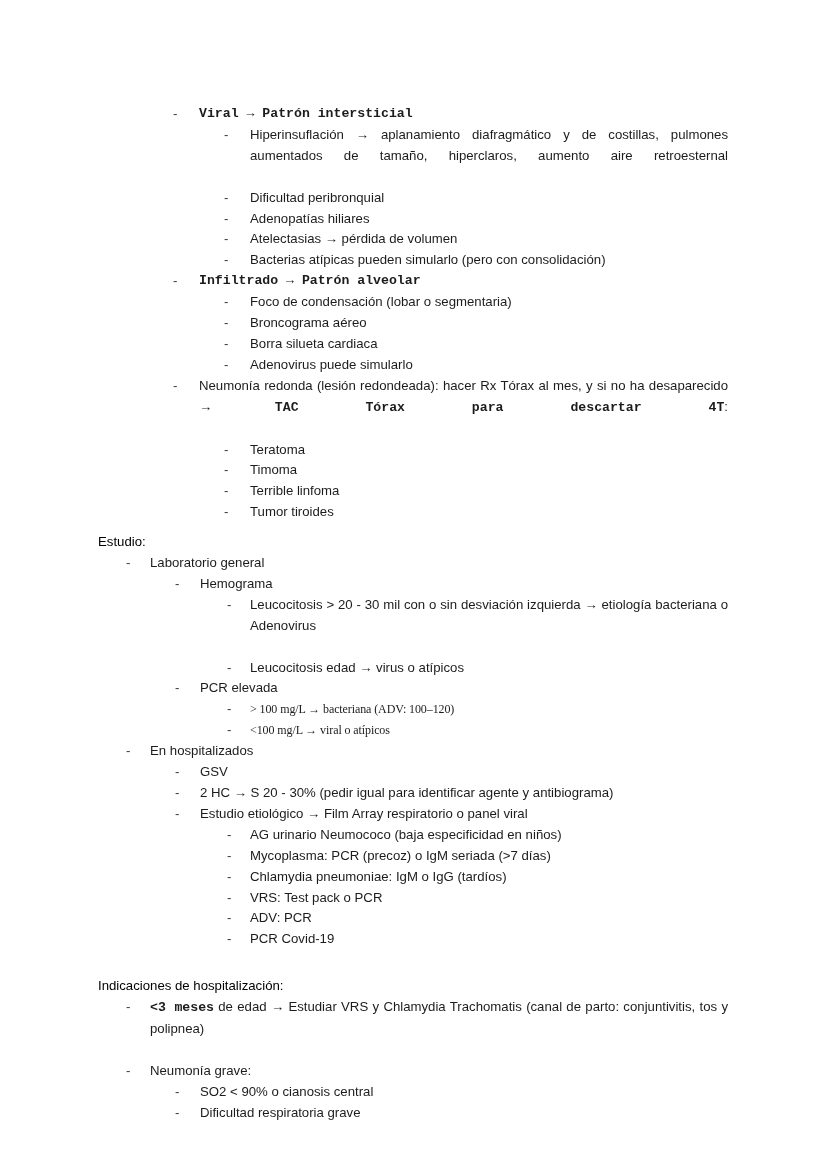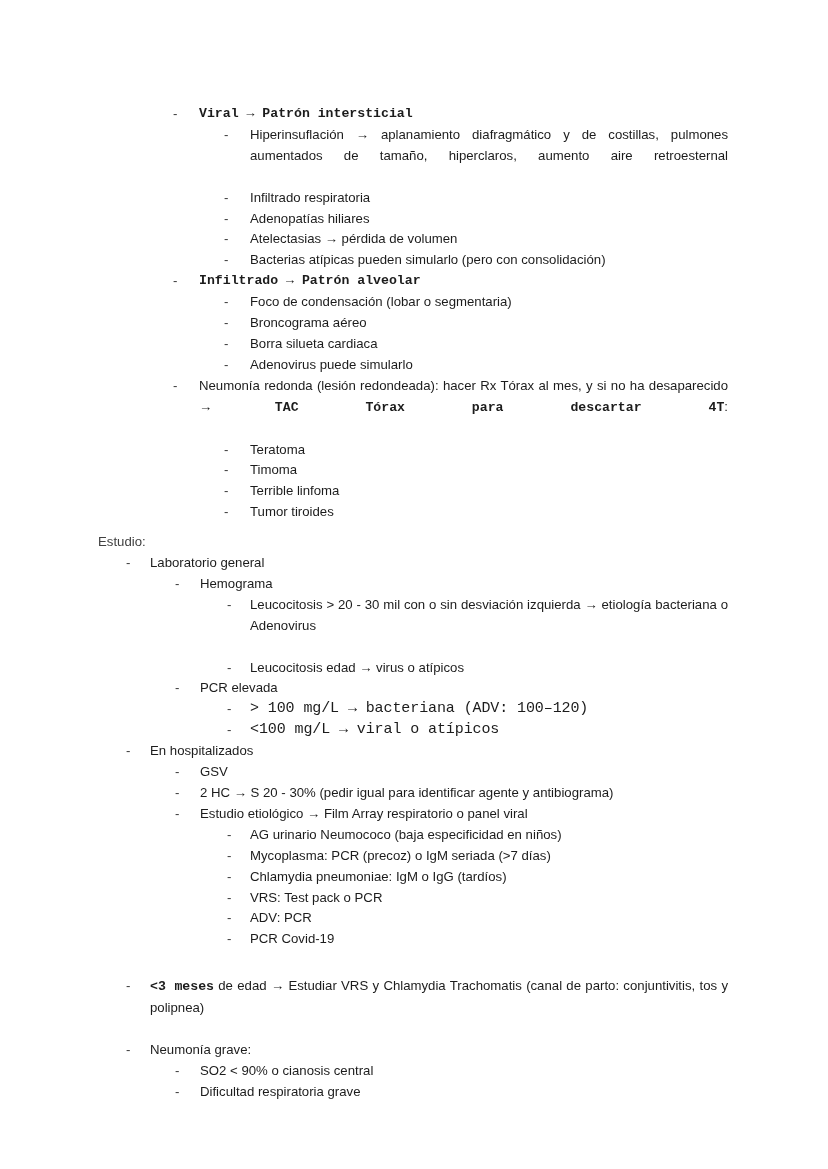--- a/index.html
+++ b/index.html
@@ -67,29 +67,29 @@
   .lvl1  { margin-left: 28px; }
   .lvl1 .dash { width: 24px; }
   .lvl2  { margin-left: 77px; }
   .lvl2 .dash { width: 25px; }
   .lvl3  { margin-left: 129px; }
   .lvl3 .dash { width: 23px; }
 
   .heading {
     font-size: 13.2px;
     line-height: 20.9px;
-    color: #404040;
+    color: #000000;
   }
   .u { text-underline-offset: 1.5px; }
   .b { font-weight: bold; font-family: Liberation Mono, monospace; }
 
   
   .altfont .txt {
-    font-family: Liberation Mono, monospace;
-    font-size: 15px;
+    font-family: Liberation Serif, serif;
+    font-size: 12px;
     letter-spacing: -0.1px;
   }
 
   .gap-sm { height: 9px; }
   .gap-lg { height: 26px; }
 </style>
 </head>
 <body>
 
 <div class="page">
@@ -98,21 +98,21 @@
         <div class="row lvlA1">
           <span class="dash">-</span>
           <span class="txt b">Viral → Patrón intersticial</span>
         </div>
         <div class="row lvlA2 just">
           <span class="dash">-</span>
           <span class="txt">Hiperinsuflación → aplanamiento diafragmático y de costillas, pulmones aumentados de tamaño, hiperclaros, aumento aire retroesternal</span>
         </div>
         <div class="row lvlA2">
           <span class="dash">-</span>
-          <span class="txt">Infiltrado respiratoria</span>
+          <span class="txt">Dificultad peribronquial</span>
         </div>
         <div class="row lvlA2">
           <span class="dash">-</span>
           <span class="txt">Adenopatías hiliares</span>
         </div>
         <div class="row lvlA2">
           <span class="dash">-</span>
           <span class="txt">Atelectasias → pérdida de volumen</span>
         </div>
         <div class="row lvlA2">
@@ -227,20 +227,21 @@
           <span class="dash">-</span>
           <span class="txt">ADV: PCR</span>
         </div>
         <div class="row lvl3">
           <span class="dash">-</span>
           <span class="txt">PCR Covid-19</span>
         </div>
       </div>
       <div class="blk">
         <div class="gap-lg"></div>
+        <div class="heading"><span class="u">Indicaciones de hospitalización</span><span>:</span></div>
         <div class="row lvl1 just">
           <span class="dash">-</span>
           <span class="txt"><span class="b">&lt;3 meses</span><span> de edad → Estudiar VRS y Chlamydia Trachomatis (canal de parto: conjuntivitis, tos y polipnea)</span></span>
         </div>
         <div class="row lvl1">
           <span class="dash">-</span>
           <span class="txt">Neumonía grave:</span>
         </div>
         <div class="row lvl2">
           <span class="dash">-</span>

